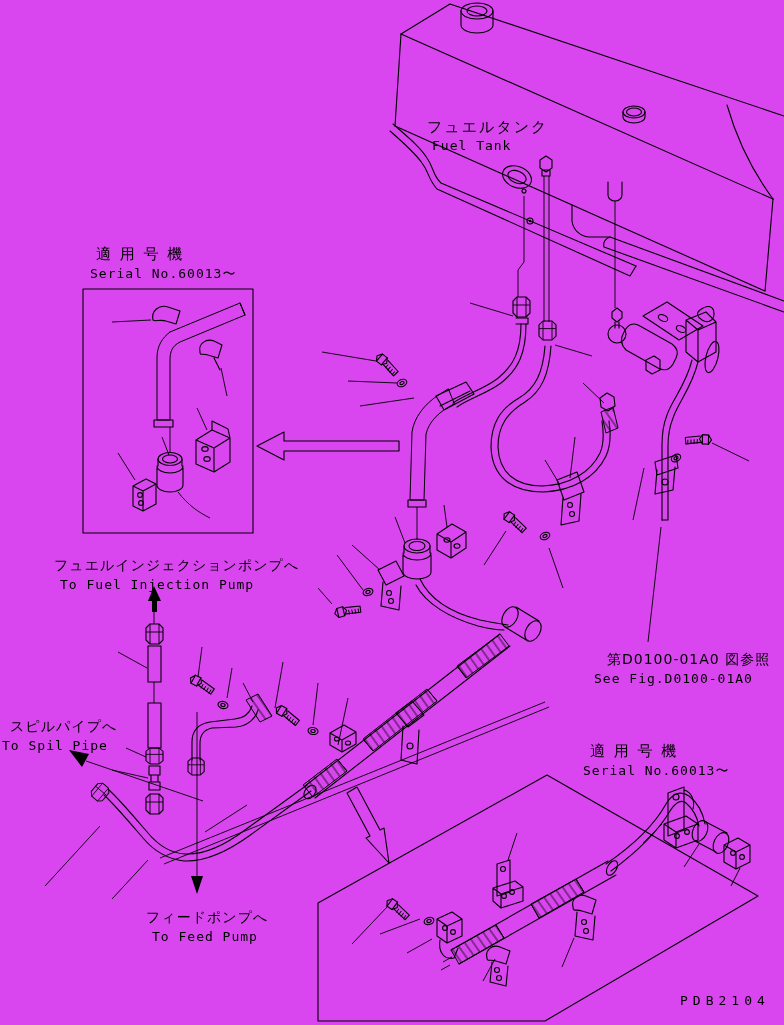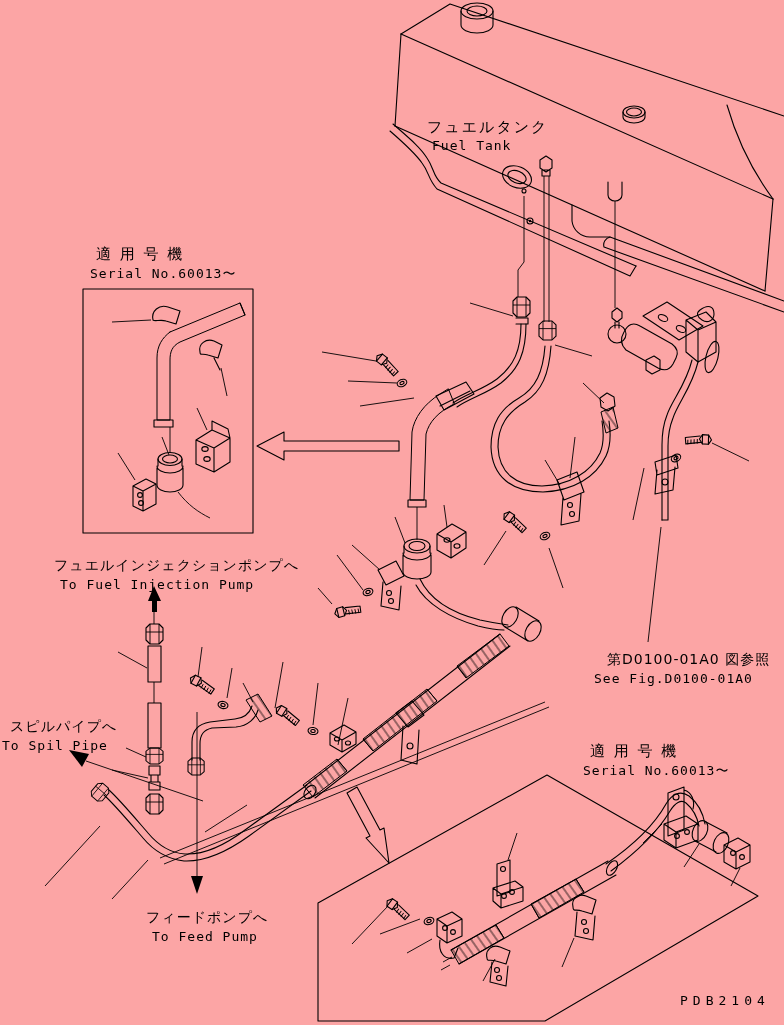--- a/index.html
+++ b/index.html
@@ -1,16 +1,16 @@
 <!DOCTYPE html>
 <html><head>
 <meta charset="utf-8">
 <style>
   html,body{margin:0;padding:0;background:#ffffff;}
-  .stage{width:784px;height:1025px;position:relative;background:#fca5a5;overflow:hidden;}
+  .stage{width:784px;height:1025px;position:relative;background:#d946ef;overflow:hidden;}
   svg{display:block;}
   svg .ln{stroke:#000;stroke-width:1.1;fill:none;stroke-linecap:round;stroke-linejoin:round;}
   svg .thin{stroke:#000;stroke-width:0.9;fill:none;}
   svg .solid{fill:#000;stroke:none;}
   svg .hatch{stroke:#000;stroke-width:1;}
   text{fill:#000;stroke:none;}
   .jp{font-family:"DejaVu Sans",sans-serif;font-size:15px;letter-spacing:2px;}
   .jps{font-family:"DejaVu Sans",sans-serif;font-size:14px;letter-spacing:1px;}
   .en{font-family:"DejaVu Sans Mono",monospace;font-size:13px;letter-spacing:1px;}
   .code{font-family:"DejaVu Sans Mono",monospace;font-size:13px;letter-spacing:5px;}

